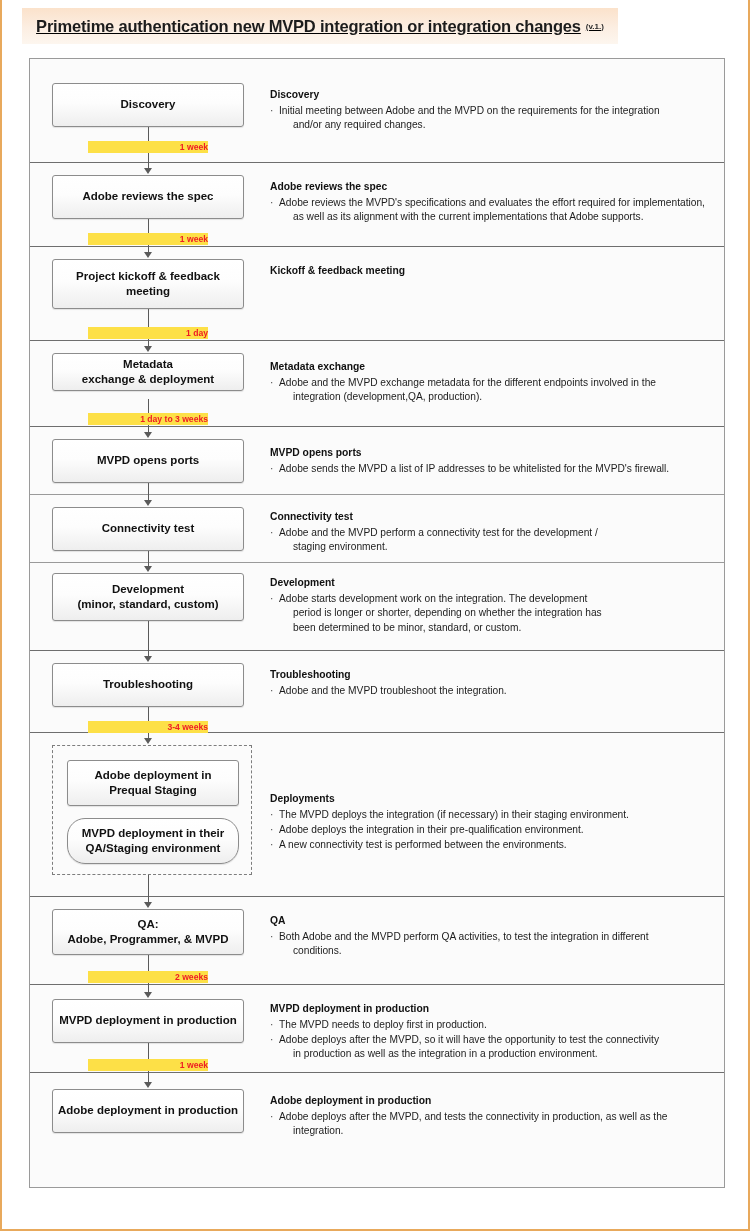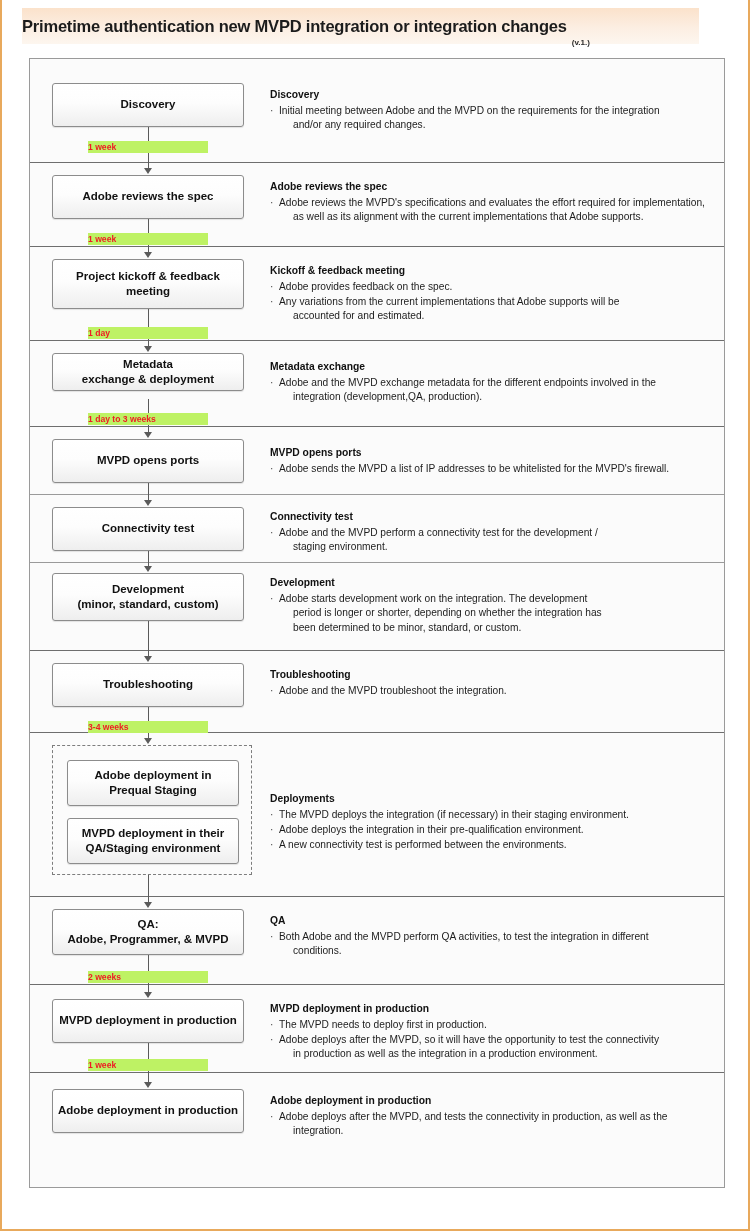--- a/index.html
+++ b/index.html
@@ -21,40 +21,42 @@
     border-right: 2px solid #e8a95c;
     border-bottom: 2px solid #e8a95c;
     border-top: none;
   }
 
   
   #header {
     position: absolute;
     left: 20px;
     top: 8px;
-    width: 677px;
+    width: 596px;
     height: 36px;
     background: linear-gradient(to bottom, #fbe2cb 0%, #fceee2 55%, #fdf6ef 100%);
     display: flex;
     align-items: center;
+    justify-content: center;
+    text-decoration: underline;
   }
   #header-title {
     font-size: 16.5px;
     font-weight: bold;
     color: #1c1c1c;
     letter-spacing: -0.2px;
     white-space: nowrap;
   }
   #header-version {
     font-size: 8px;
     font-weight: bold;
     color: #2a2a2a;
     margin-left: 5px;
     position: relative;
-    top: 16px;
+    top: 0;
   }
 
   
   #flow {
     position: absolute;
     left: 27px;
     top: 58px;
     width: 696px;
     height: 1130px;
     border: 1.4px solid #9a9a9a;
@@ -122,25 +124,25 @@
     left: 114px;
     width: 0; height: 0;
     border-left: 4.2px solid transparent;
     border-right: 4.2px solid transparent;
     border-top: 6px solid #5a5a5a;
   }
   .duration {
     position: absolute;
     left: 58px;
     width: 120px;
-    text-align: left;
+    text-align: right;
     font-size: 8.6px;
     font-weight: bold;
     color: #ee1c25;
-    background: #bef264;
+    background: #fde047;
     padding: 1px 0;
     white-space: nowrap;
   }
 
   
   .desc {
     position: absolute;
     left: 240px;
     width: 448px;
     padding-right: 6px;
@@ -218,24 +220,20 @@
           <div class="conn" style="top: 0px; height: 6px;"></div>
           <div class="arrowhead" style="top: 5px;"></div>
           <div class="pbox" style="top: 12px; height: 50px;">
             <span>Project kickoff &amp; feedback<br>meeting</span>
           </div>
           <div class="conn" style="top: 62px; height: 32px;"></div>
           <div class="duration" style="top: 80px;">1 day</div>
         </div>
         <div class="desc" style="top: 18px;">
           <h4>Kickoff &amp; feedback meeting</h4>
-          <ul>
-            <li>Adobe provides feedback on the spec.</li>
-            <li>Any variations from the current implementations that Adobe supports will be<span class="cont">accounted for and estimated.</span></li>
-          </ul>
         </div>
       </div>
       <div class="section" style="height: 86px;">
         <div class="leftcol">
           <div class="conn" style="top: 0px; height: 6px;"></div>
           <div class="arrowhead" style="top: 5px;"></div>
           <div class="pbox" style="top: 12px; height: 38px;">
             <span>Metadata<br>exchange &amp; deployment</span>
           </div>
           <div class="conn" style="top: 58px; height: 28px;"></div>
@@ -315,21 +313,21 @@
         </div>
       </div>
       <div class="section" style="height: 164px;">
         <div class="leftcol">
           <div class="conn" style="top: 0px; height: 6px;"></div>
           <div class="arrowhead" style="top: 5px;"></div>
           <div class="dashwrap" style="top: 12px; height: 130px;">
             <div class="pbox" style="top: 14px; height: 46px;">
               <span>Adobe deployment in<br>Prequal Staging</span>
             </div>
-            <div class="pbox" style="top: 72px; height: 46px;">
+            <div class="pbox" style="top: 72px; height: 46px; border-radius: 18px;">
               <span>MVPD deployment in their<br>QA/Staging environment</span>
             </div>
           </div>
           <div class="conn" style="top: 142px; height: 22px;"></div>
         </div>
         <div class="desc" style="top: 60px;">
           <h4>Deployments</h4>
           <ul>
             <li>The MVPD deploys the integration (if necessary) in their staging environment.</li>
             <li>Adobe deploys the integration in their pre-qualification environment.</li>

